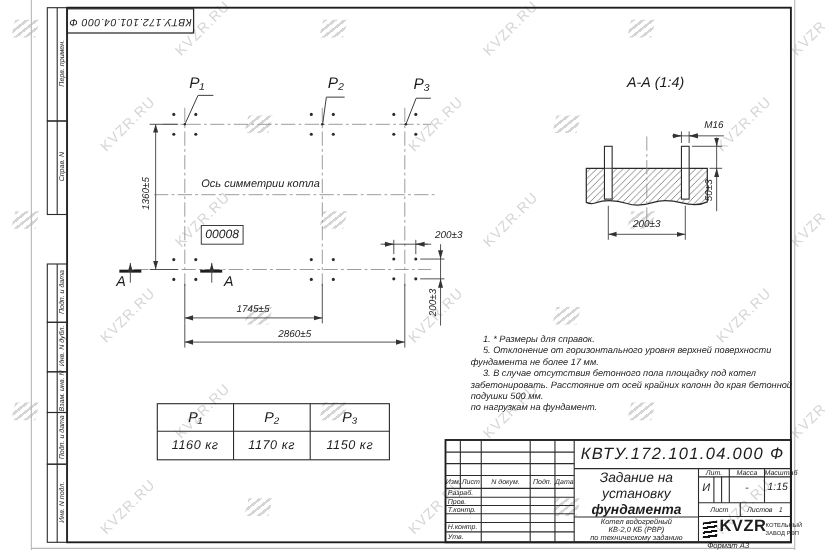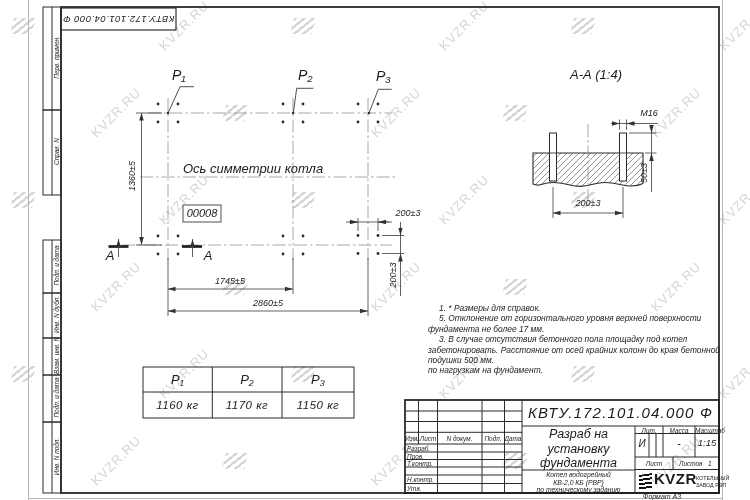--- a/index.html
+++ b/index.html
@@ -260,21 +260,21 @@
   <div class="vlabel" style="left:14px;top:147.5px;width:85px;">Справ. N</div>
   <div class="vlabel" style="left:30px;top:261.5px;width:53px;">Подп. и дата</div>
   <div class="vlabel" style="left:34px;top:310.5px;width:45px;">Инв. N дубл.</div>
   <div class="vlabel" style="left:38px;top:351.5px;width:37px;">Взам. инв. N</div>
   <div class="vlabel" style="left:33px;top:393.5px;width:47px;">Подп. и дата</div>
   <div class="vlabel" style="left:21px;top:452.5px;width:71px;">Инв. N подл.</div>
 
   <div class="t" style="left:172px;top:68px;font-size:14px;">P₁</div>
   <div class="t" style="left:298px;top:68px;font-size:14px;">P₂</div>
   <div class="t" style="left:376px;top:69px;font-size:14px;">P₃</div>
-  <div class="t" style="left:183px;top:162px;font-size:13px;">Ось симметрии котла</div>
+  <div class="t" style="left:183px;top:162px;font-size:10px;">Ось симметрии котла</div>
   <div class="t ctr" style="left:183px;top:205px;width:38px;height:17px;line-height:17px;font-size:11px;">00008</div>
   <div class="t ctr" style="left:102px;top:249px;width:16px;font-size:13px;">А</div>
   <div class="t ctr" style="left:200px;top:249px;width:16px;font-size:13px;">А</div>
   <div class="t ctr rot90" style="left:106px;top:171px;width:54px;font-size:9px;">1360±5</div>
   <div class="t ctr" style="left:200px;top:277px;width:60px;font-size:9px;">1745±5</div>
   <div class="t ctr" style="left:238px;top:299px;width:60px;font-size:9px;">2860±5</div>
   <div class="t ctr" style="left:388px;top:209px;width:40px;font-size:9px;">200±3</div>
   <div class="t ctr rot90" style="left:374px;top:270px;width:40px;font-size:9px;">200±3</div>
 
   <div class="t ctr" style="left:546px;top:68px;width:100px;font-size:13px;">А-А (1:4)</div>
@@ -306,23 +306,23 @@
   <div class="t ctr tb-small" style="left:437px;top:435px;width:45px;">N докум.</div>
   <div class="t ctr tb-small" style="left:482px;top:435px;width:22px;">Подп.</div>
   <div class="t ctr tb-small" style="left:504px;top:435px;width:18px;">Дата</div>
 
   <div class="t tb-small" style="left:407px;top:445px;">Разраб.</div>
   <div class="t tb-small" style="left:407px;top:452.5px;">Пров.</div>
   <div class="t tb-small" style="left:407px;top:460px;">Т.контр.</div>
   <div class="t tb-small" style="left:407px;top:476px;">Н.контр.</div>
   <div class="t tb-small" style="left:407px;top:484.5px;">Утв.</div>
 
-  <div class="t ctr" style="left:522px;top:428px;width:113px;font-size:12.5px;">Разраб на</div>
+  <div class="t ctr" style="left:522px;top:428px;width:113px;font-size:12.5px;">Задание на</div>
   <div class="t ctr" style="left:522px;top:442.5px;width:113px;font-size:12.5px;">установку</div>
-  <div class="t ctr" style="left:522px;top:457px;width:113px;font-size:12.5px;">фундамента</div>
+  <div class="t ctr" style="left:522px;top:457px;width:113px;font-size:12.5px;font-weight:bold;">фундамента</div>
 
   <div class="t ctr" style="left:522px;top:471px;width:113px;font-size:6.8px;">Котел водогрейный</div>
   <div class="t ctr" style="left:522px;top:478.5px;width:113px;font-size:6.8px;">КВ-2,0 КБ (РВР)</div>
   <div class="t ctr" style="left:522px;top:486px;width:113px;font-size:6.8px;">по техническому заданию</div>
 
   <div class="t ctr tb-small" style="left:635px;top:427px;width:28px;">Лит.</div>
   <div class="t ctr tb-small" style="left:663px;top:427px;width:32px;">Масса</div>
   <div class="t ctr tb-small" style="left:695px;top:427px;width:24px;">Масштаб</div>
   <div class="t ctr" style="left:635px;top:438px;width:14px;font-size:10px;">И</div>
   <div class="t ctr" style="left:663px;top:438px;width:32px;font-size:10px;">-</div>

